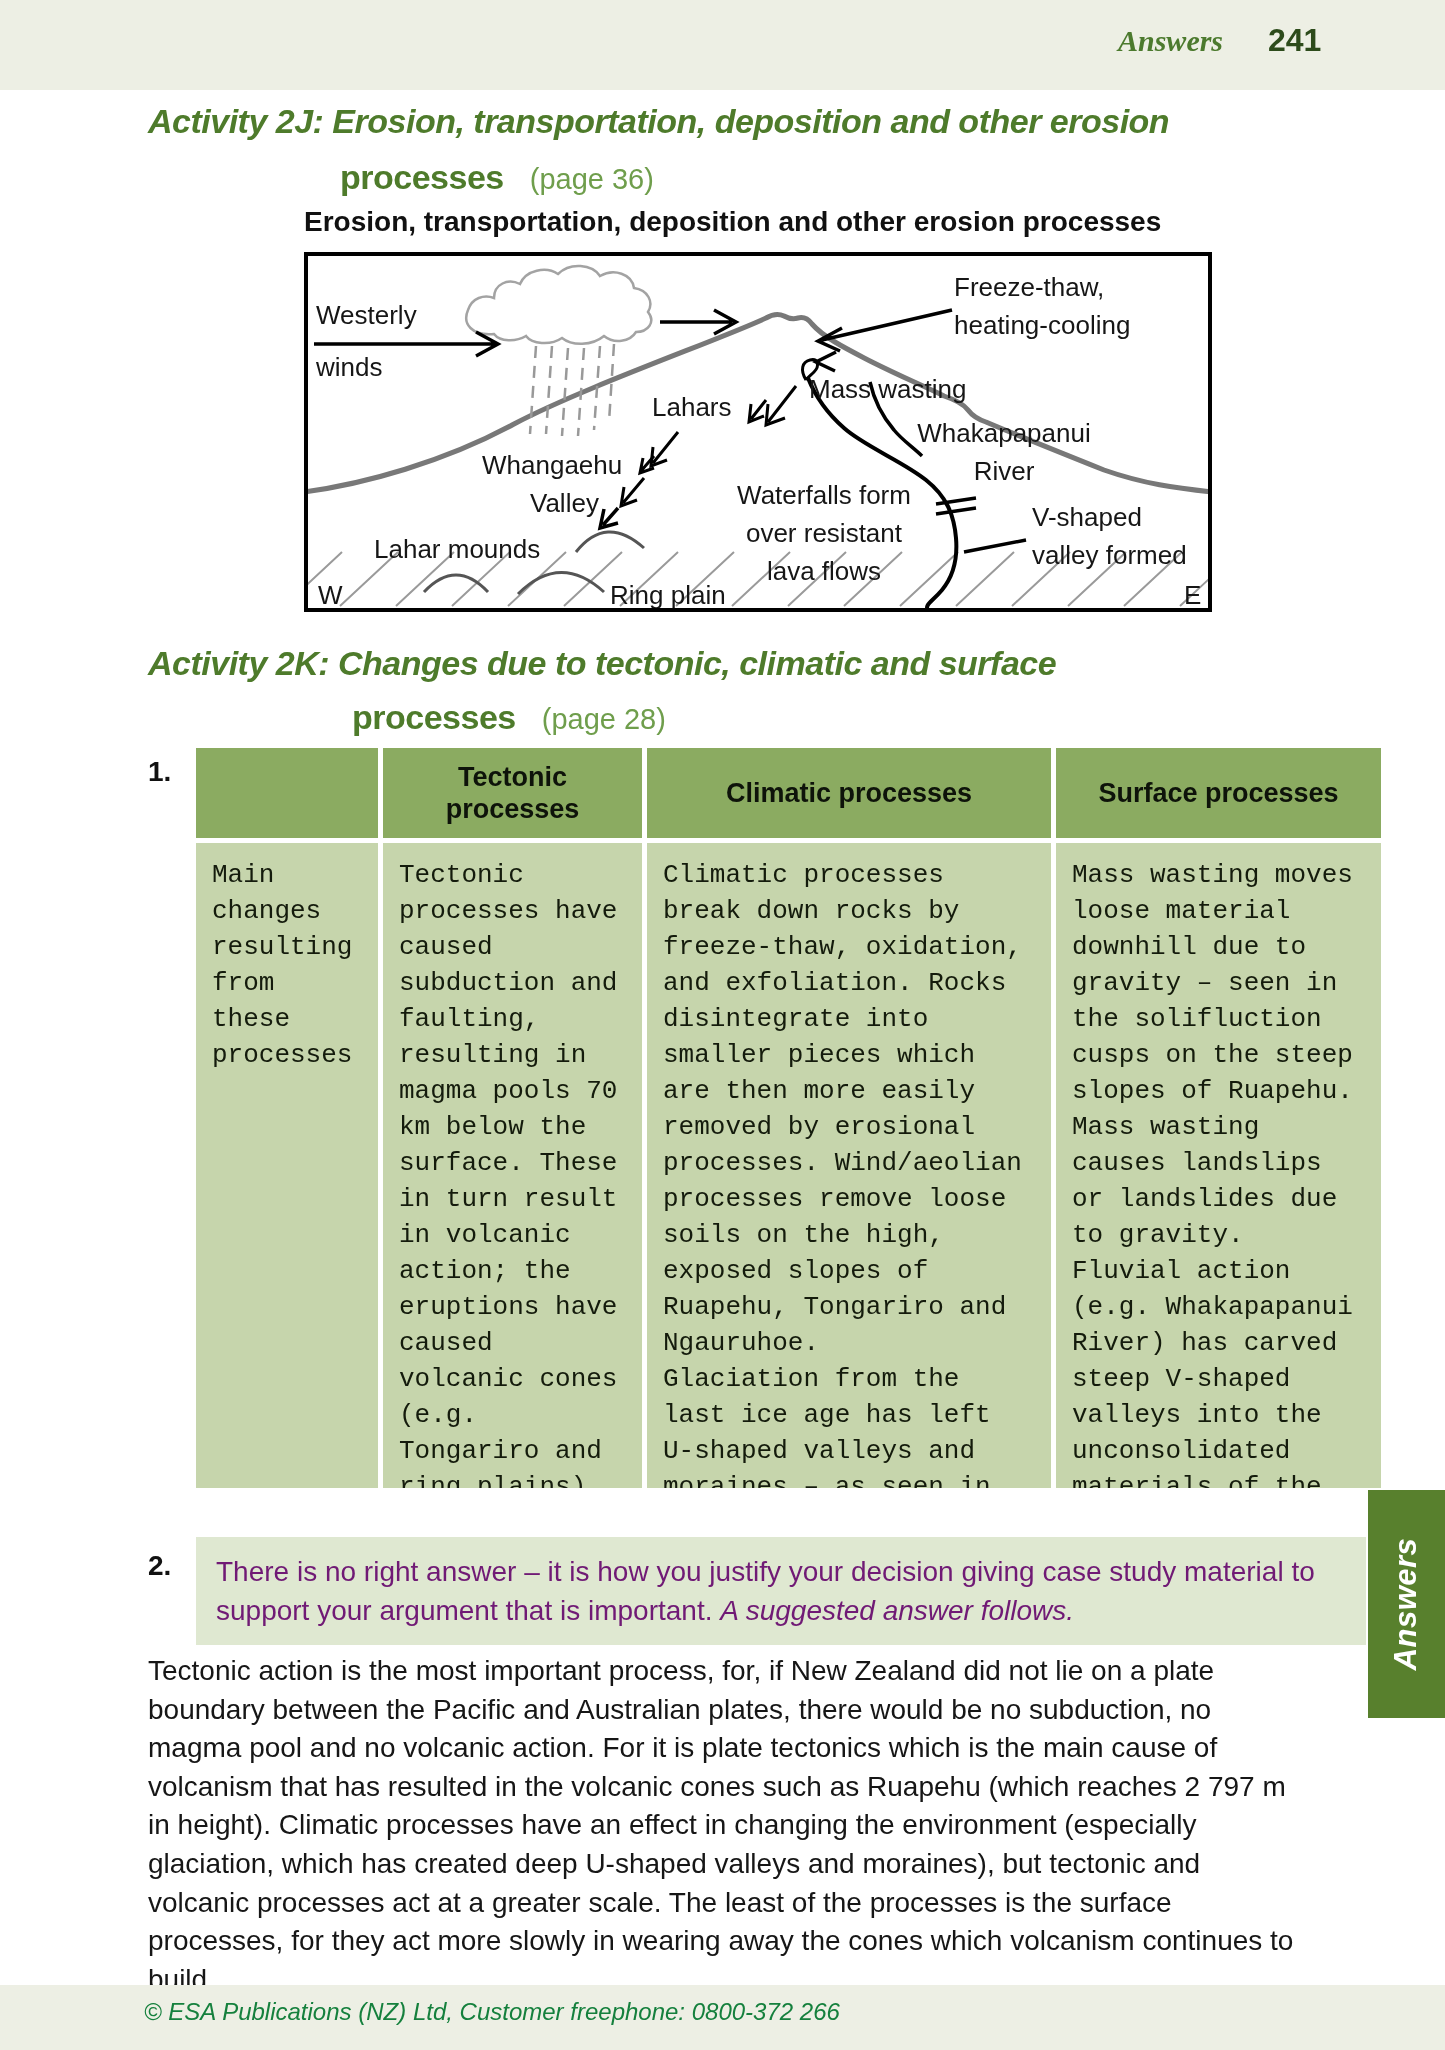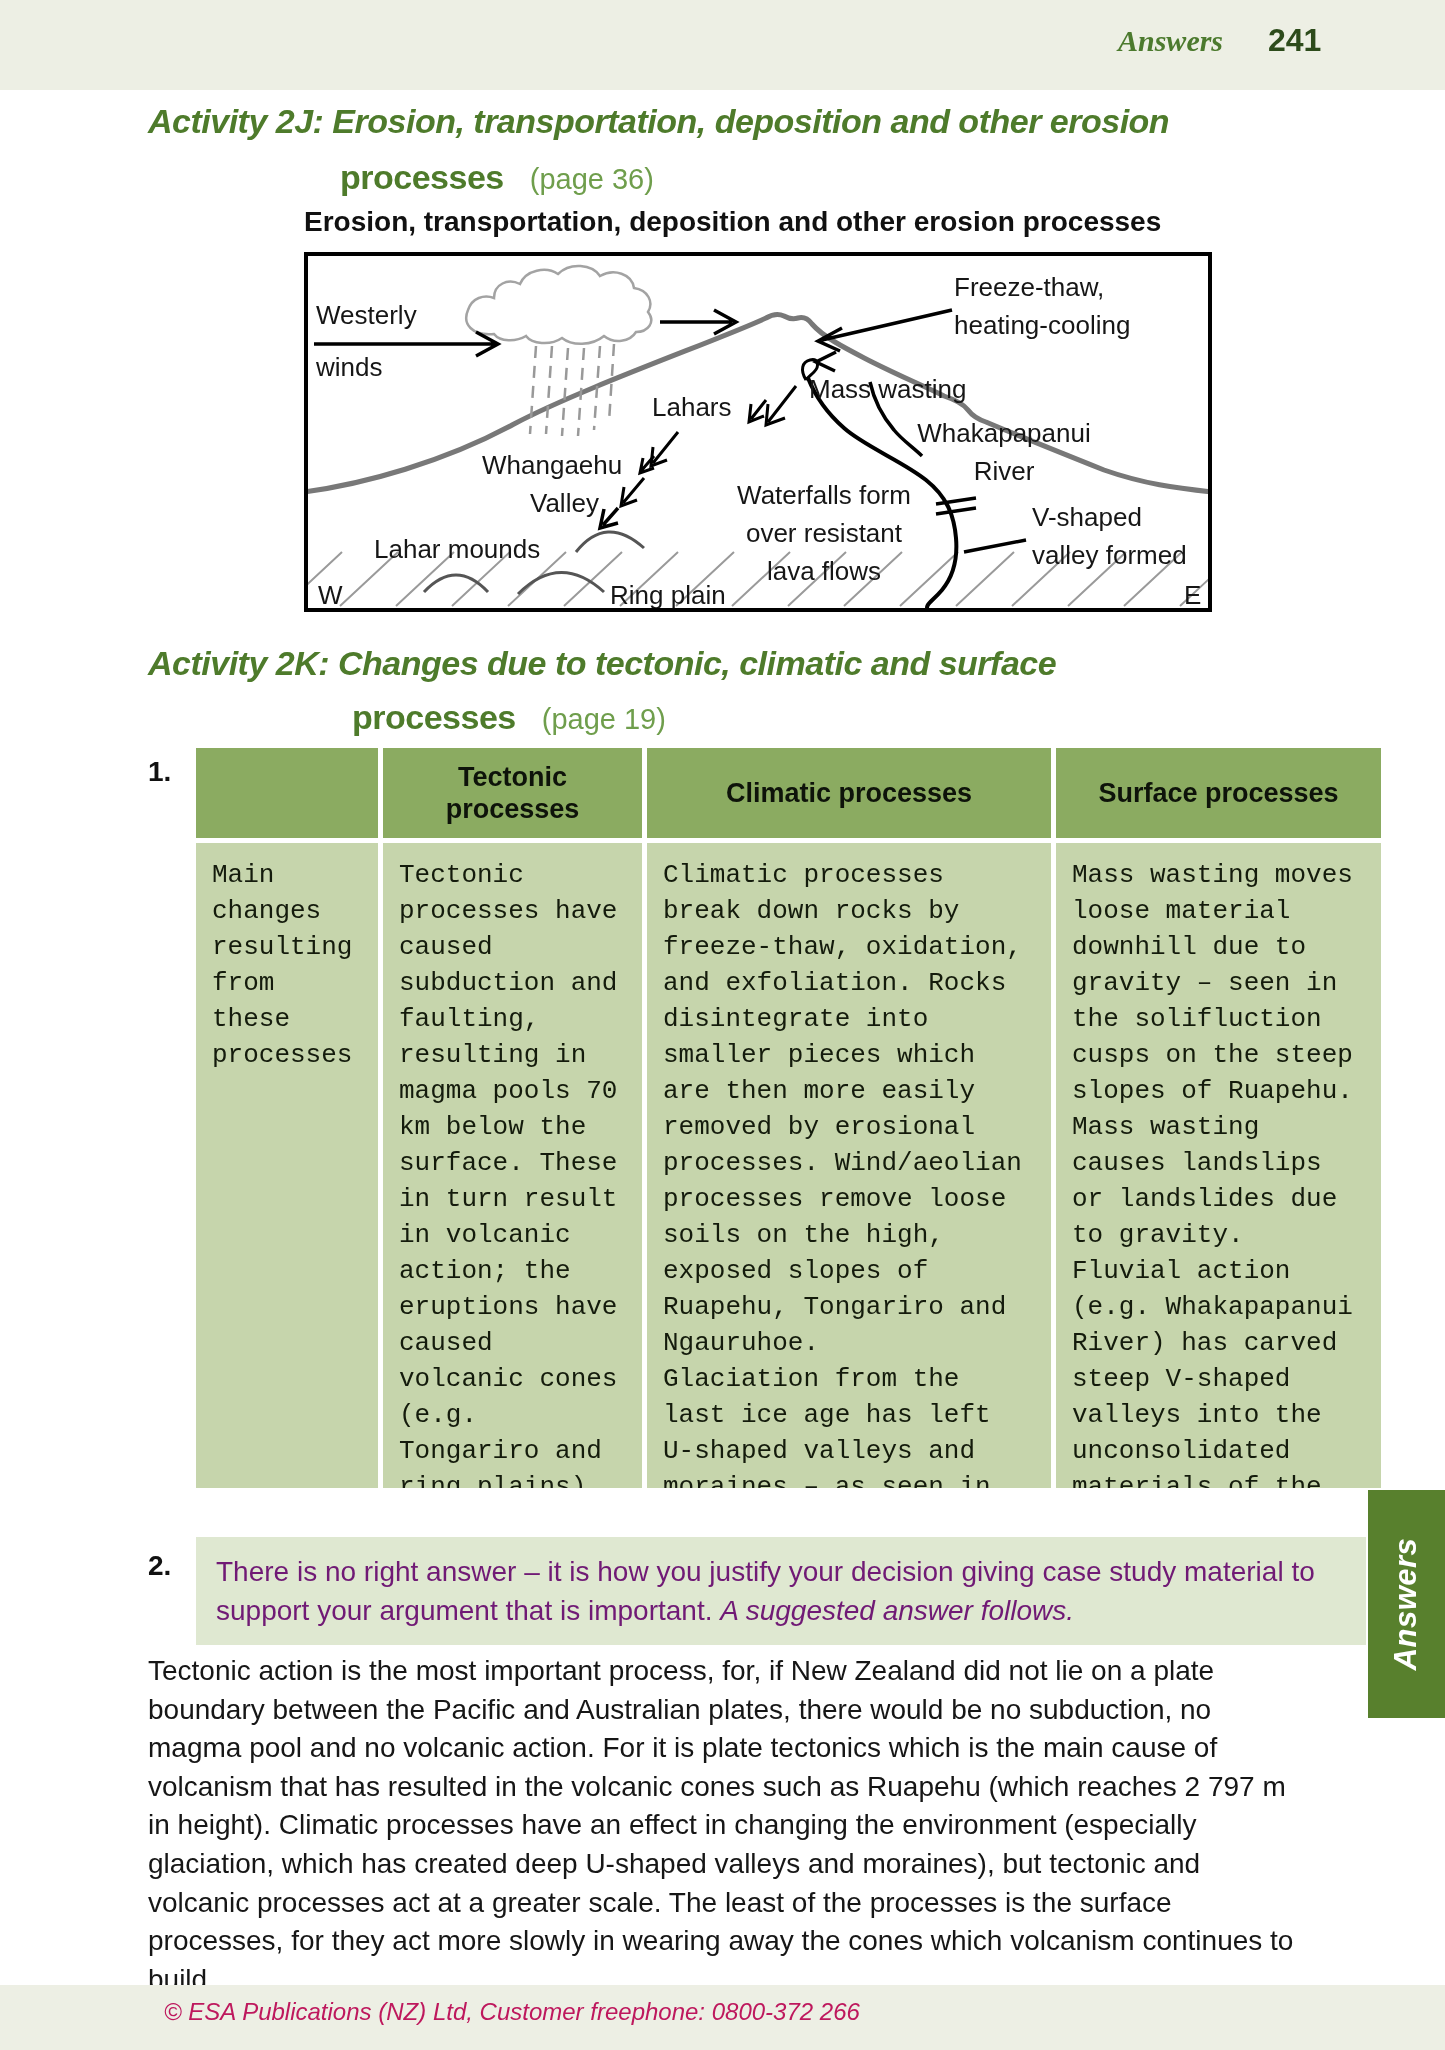--- a/index.html
+++ b/index.html
@@ -32,21 +32,21 @@
   .td p{margin:0;}
   .note{position:absolute;left:196px;top:1537px;width:1170px;box-sizing:border-box;
         background:#dfe8d1;padding:15px 20px;font-size:28px;line-height:39px;color:#701a75;}
   .note .it{font-style:italic;}
   .answer-par{position:absolute;left:148px;top:1652px;width:1150px;font-size:28px;
               line-height:38.6px;color:#161616;}
   .tab{position:absolute;left:1368px;top:1490px;width:77px;height:228px;background:#58802d;
        display:flex;align-items:center;justify-content:center;}
   .tab span{transform:rotate(-90deg);white-space:nowrap;font:italic bold 31px "Liberation Sans",sans-serif;
             color:#ffffff;letter-spacing:0.5px;}
-  .footer-txt{position:absolute;left:164px;top:1998px;font:italic 24px "Liberation Sans",sans-serif;color:#be185d;}
+  .footer-txt{position:absolute;left:144px;top:1998px;font:italic 24px "Liberation Sans",sans-serif;color:#15803d;}
 </style>
 </head>
 <body>
 
 <div class="page">
 
   <div class="band top"></div>
   <div class="hdr-answers">Answers</div>
   <div class="hdr-page">241</div>
 
@@ -121,21 +121,21 @@
     <text x="70" y="306">Lahar mounds</text>
     <text x="306" y="352">Ring plain</text>
     <text x="14" y="352">W</text>
     <text x="880" y="352">E</text>
 
     <rect x="2" y="2" width="904" height="356" fill="none" stroke="#000" stroke-width="4"></rect>
   </svg>
 
   <div class="h-act h2k">Activity 2K: Changes due to tectonic, climatic and surface</div>
   <div class="l2-2k">
-    <span class="l2-wrap">processes</span><span class="l2-wrap pageref">(page 19)</span>
+    <span class="l2-wrap">processes</span><span class="l2-wrap pageref">(page 28)</span>
   </div>
 
   <div class="num" style="top:756px;">1.</div>
   <div class="tbl">
     <div class="th"></div>
     <div class="th wrap">Tectonic processes</div>
     <div class="th">Climatic processes</div>
     <div class="th">Surface processes</div>
 
     <div class="td">Main changes resulting from these processes</div>

